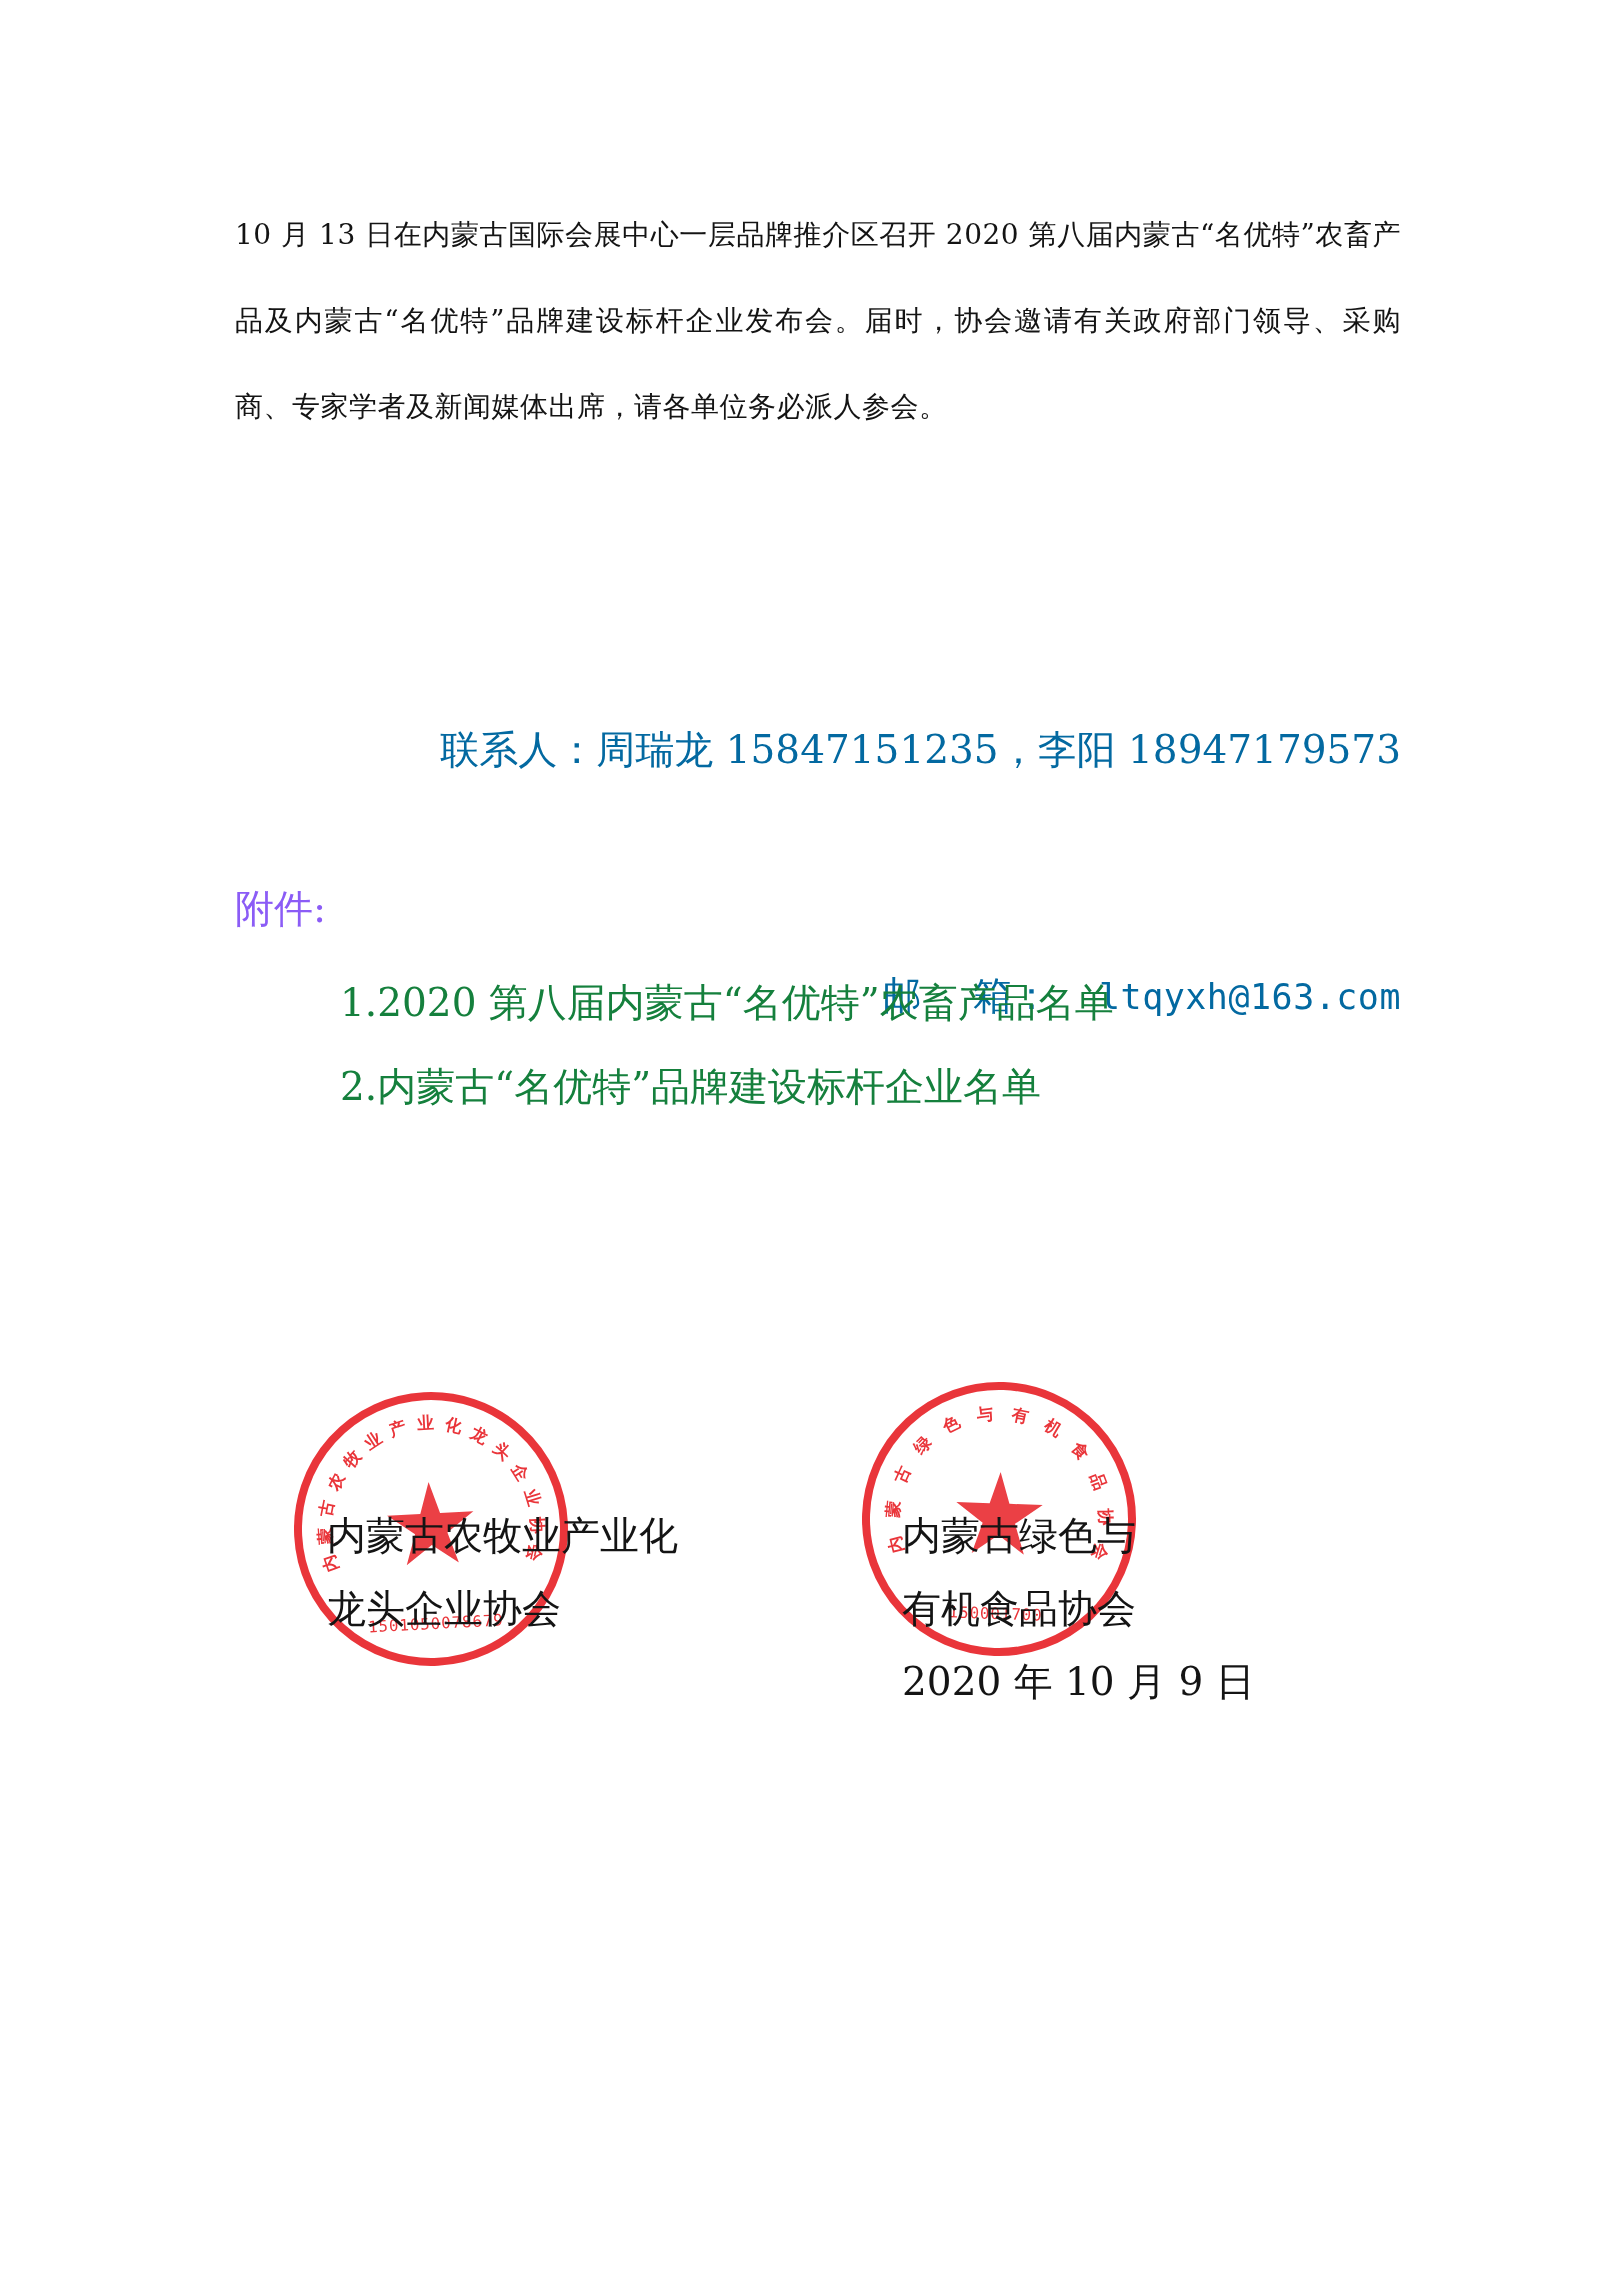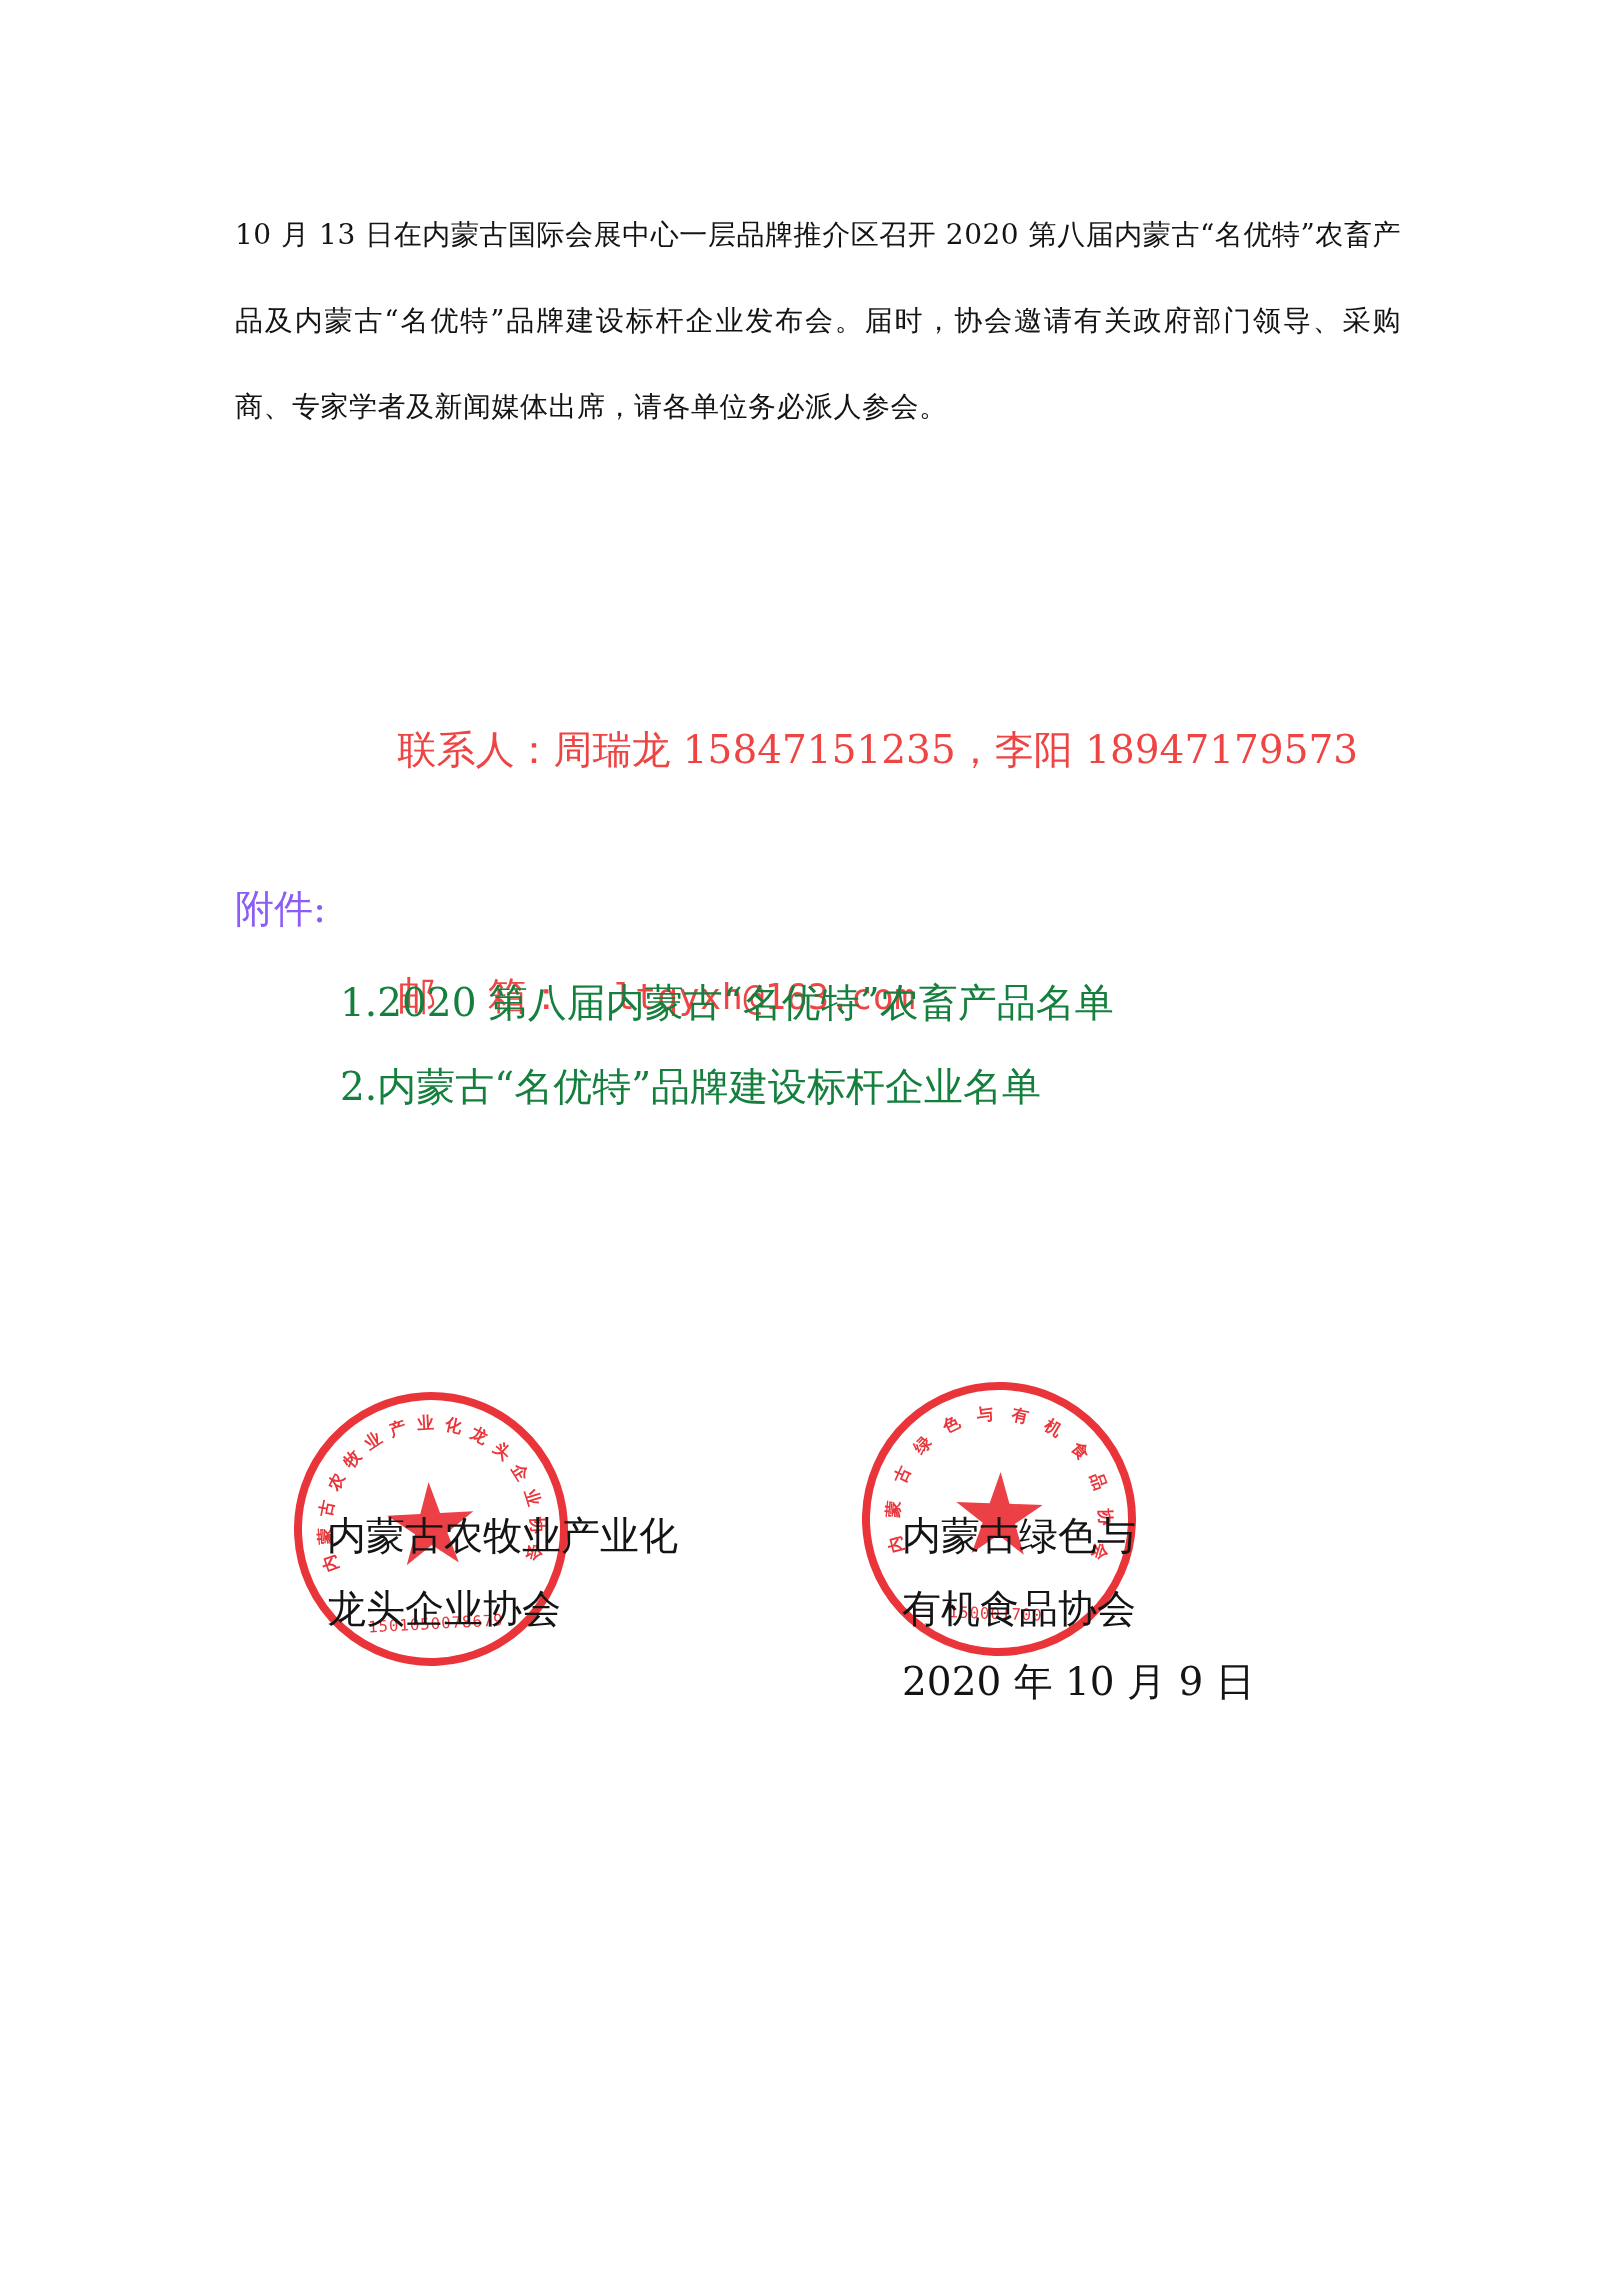--- a/index.html
+++ b/index.html
@@ -37,21 +37,22 @@
     margin: 0;
     text-indent: 0;
   }
   .contact-block {
     position: absolute;
     left: 323px;
     top: 627px;
     width: 1078px;
     font-size: 39px;
     line-height: 82px;
-    color: #ef4444;
+    color: #0369a1;
+    text-align: right;
   }
   .contact-line {
     white-space: pre;
   }
   .mono {
     font-family: "DejaVu Sans Mono", "Liberation Mono", monospace;
     font-size: 35px;
     letter-spacing: 0.5px;
     margin-left: 48px;
   }

